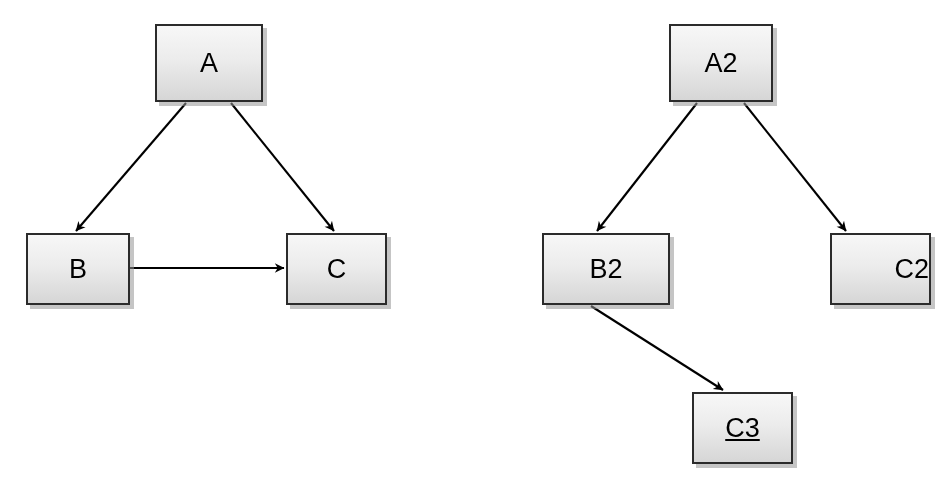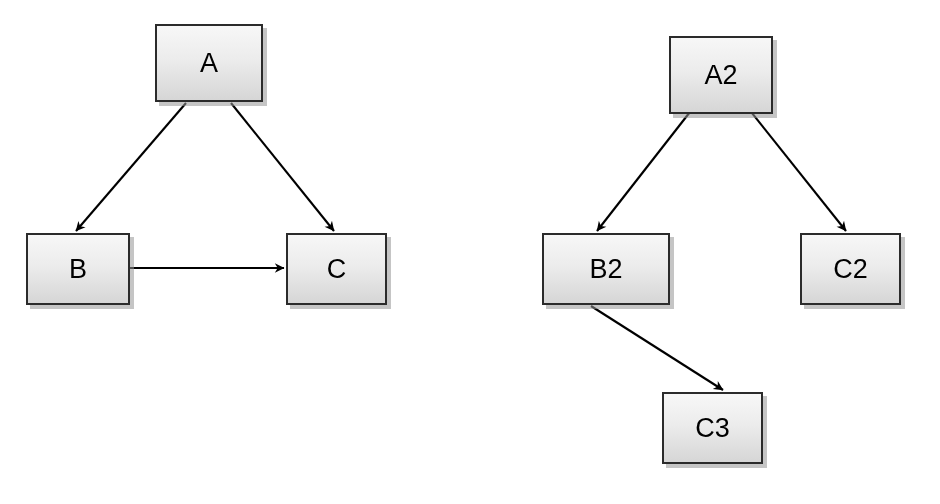--- a/index.html
+++ b/index.html
@@ -69,27 +69,27 @@
   <div id="nodes-group">
       <div class="node" style="left: 155px; top: 24px; width: 108px; height: 78px;">
         <span class="node-label">A</span>
       </div>
       <div class="node" style="left: 26px; top: 233px; width: 104px; height: 72px;">
         <span class="node-label">B</span>
       </div>
       <div class="node" style="left: 286px; top: 233px; width: 101px; height: 72px;">
         <span class="node-label">C</span>
       </div>
-      <div class="node" style="left: 669px; top: 24px; width: 104px; height: 78px; margin-top: 12px;">
+      <div class="node" style="left: 669px; top: 24px; width: 104px; height: 78px;">
         <span class="node-label">A2</span>
       </div>
       <div class="node" style="left: 542px; top: 233px; width: 128px; height: 72px;">
         <span class="node-label">B2</span>
       </div>
-      <div class="node" style="left: 800px; top: 233px; width: 101px; height: 72px;">
+      <div class="node" style="left: 830px; top: 233px; width: 101px; height: 72px; justify-content: flex-end;">
         <span class="node-label">C2</span>
       </div>
-      <div class="node" style="left: 662px; top: 392px; width: 101px; height: 72px;">
+      <div class="node" style="left: 692px; top: 392px; width: 101px; height: 72px; text-decoration: underline;">
         <span class="node-label">C3</span>
       </div>
     </div>
 
 </div>
 
 </body></html>

